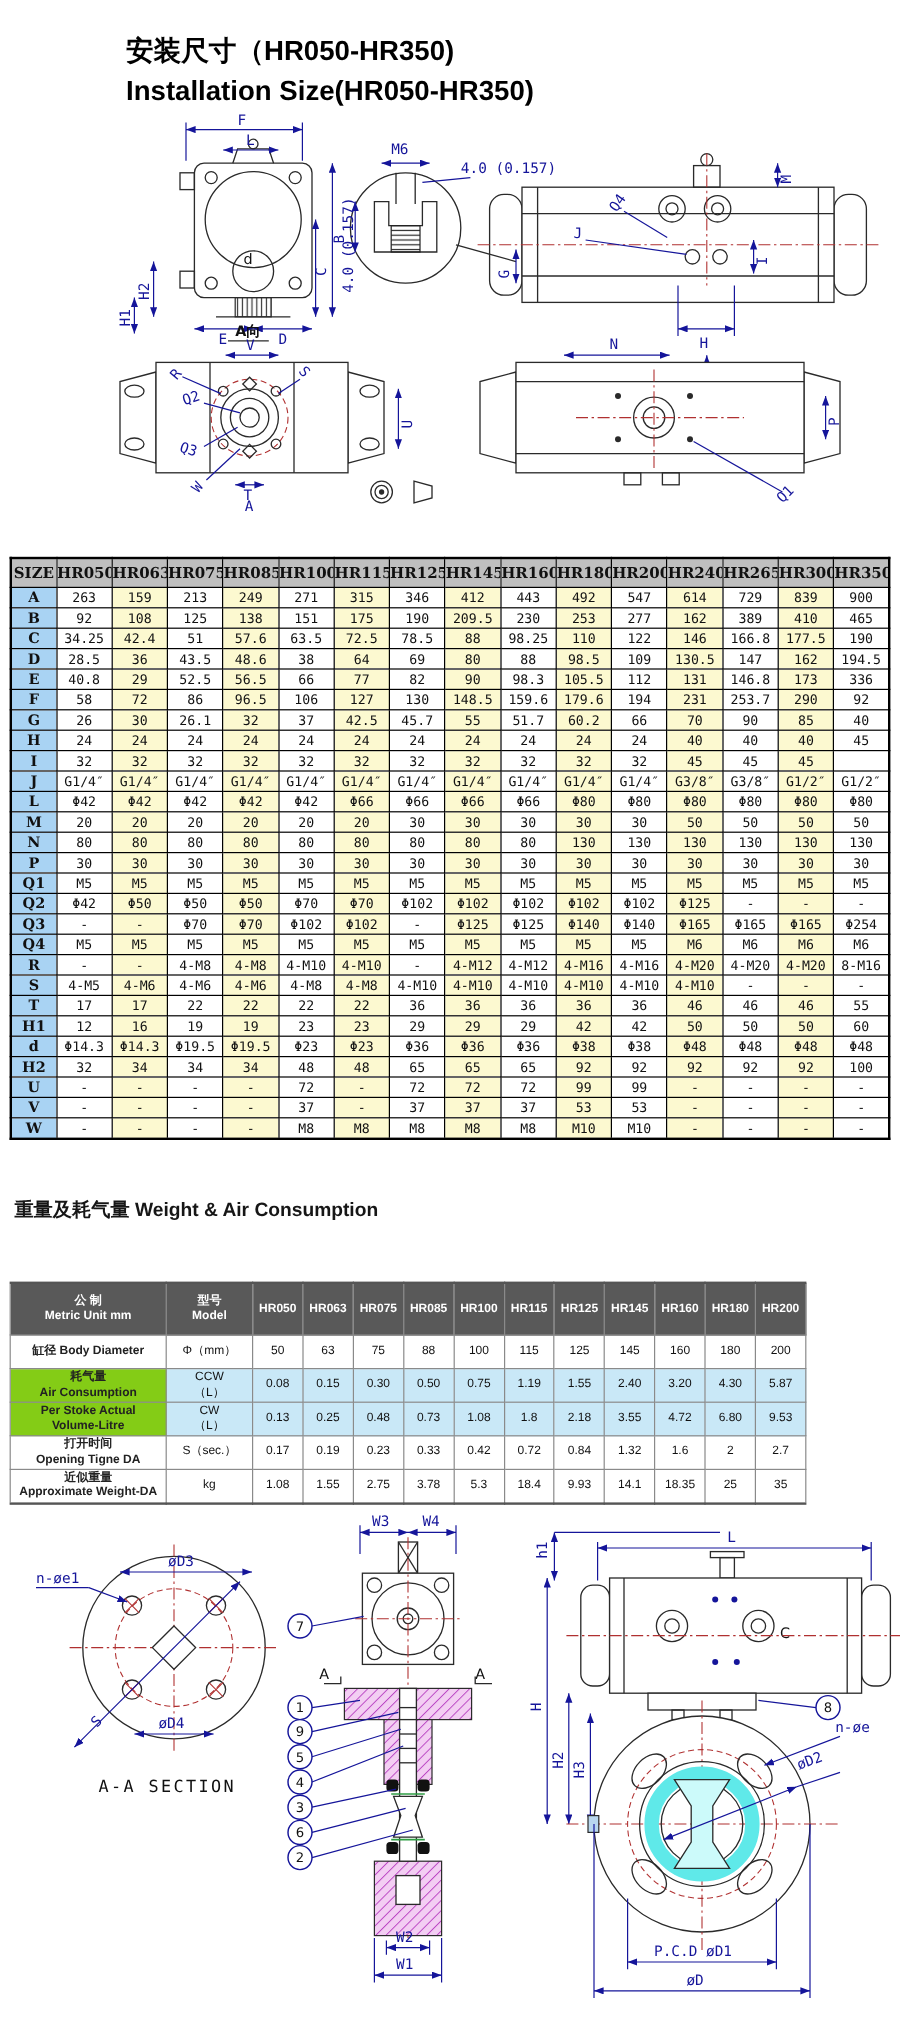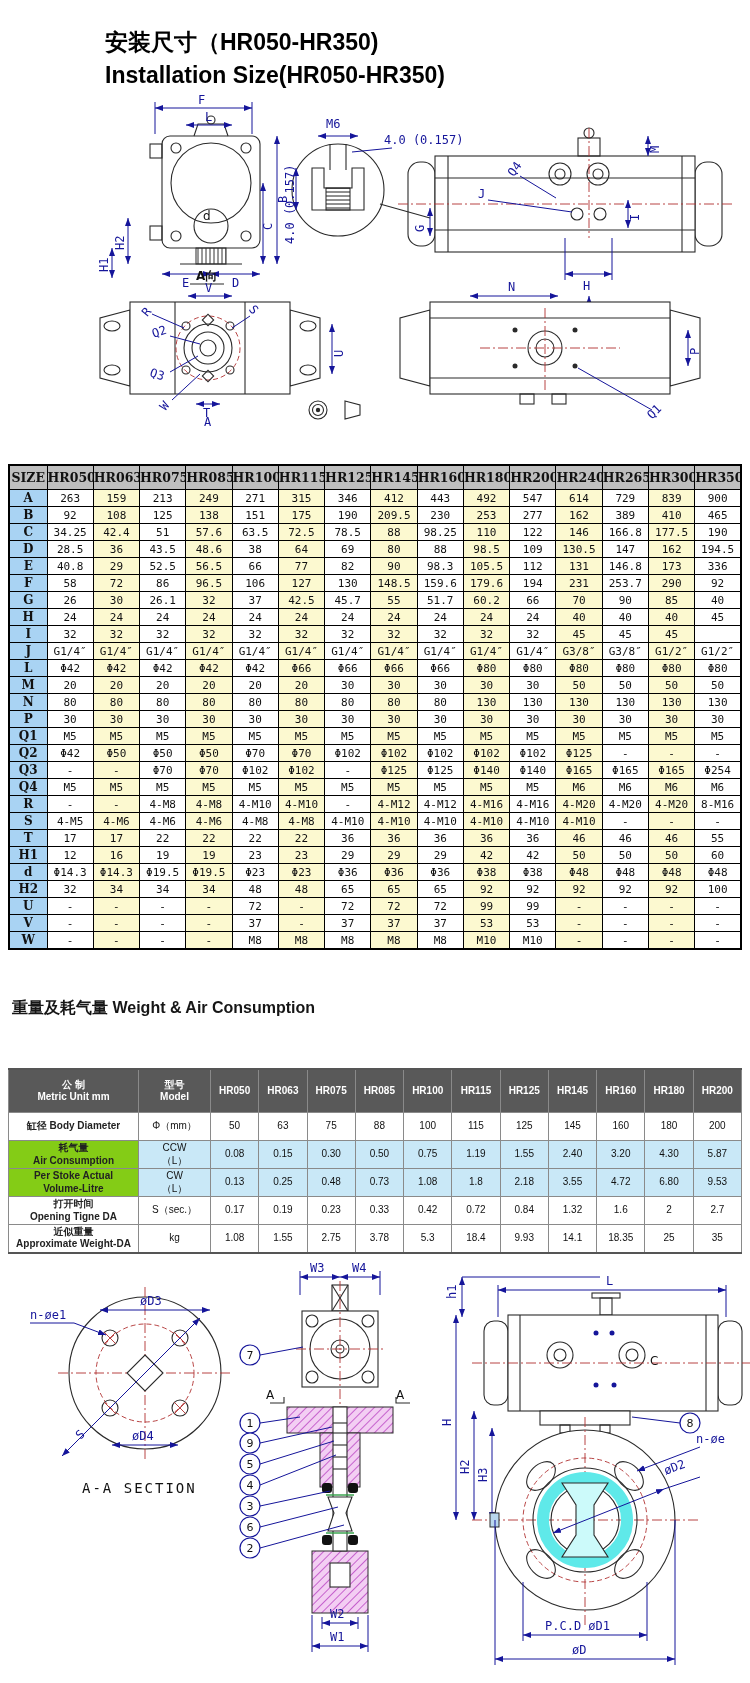--- a/index.html
+++ b/index.html
@@ -12,21 +12,21 @@
   
   table{border-collapse:collapse;table-layout:fixed;margin-top:32px;}
   #dim-table{position:absolute;left:8px;top:432px;width:734px;border:2px solid #000;}
   #dim-table th,#dim-table td{border:1px solid #000;text-align:center;vertical-align:middle;
       padding:0;height:16px;font:11px "DejaVu Sans Mono",monospace;white-space:nowrap;overflow:hidden;}
   #dim-table thead th{background:#bfbfbf;font:bold 12.5px "DejaVu Serif",serif;height:23px;}
   #dim-table tbody th{background:#a9d3f3;font:bold 12px "DejaVu Serif",serif;}
   #dim-table td.alt{background:#fcf9d0;}
   #dim-table col.c0{width:38px;}
   
-  #weight-table{position:absolute;left:8px;top:1036px;width:734px;
+  #weight-table{position:absolute;left:8px;top:1036px;width:664px;
       border-top:2px solid #555;border-bottom:2px solid #555;}
   #weight-table th,#weight-table td{border:1px solid #8a8a8a;text-align:center;vertical-align:middle;
       padding:0;font:10px "Liberation Sans",sans-serif;line-height:1.25;}
   #weight-table thead th{background:#595959;color:#fff;height:42px;font-weight:bold;}
   #weight-table tbody tr{height:28px;}
   #weight-table tbody tr.blue td,#weight-table tbody tr.blue th{background:#c9e8f7;}
   #weight-table tbody th{background:#fff;font-weight:bold;color:#222;}
   #weight-table tbody tr.blue th{background:#84cc16;}
   #weight-table col.m0{width:130px;} #weight-table col.m1{width:72px;}
   

